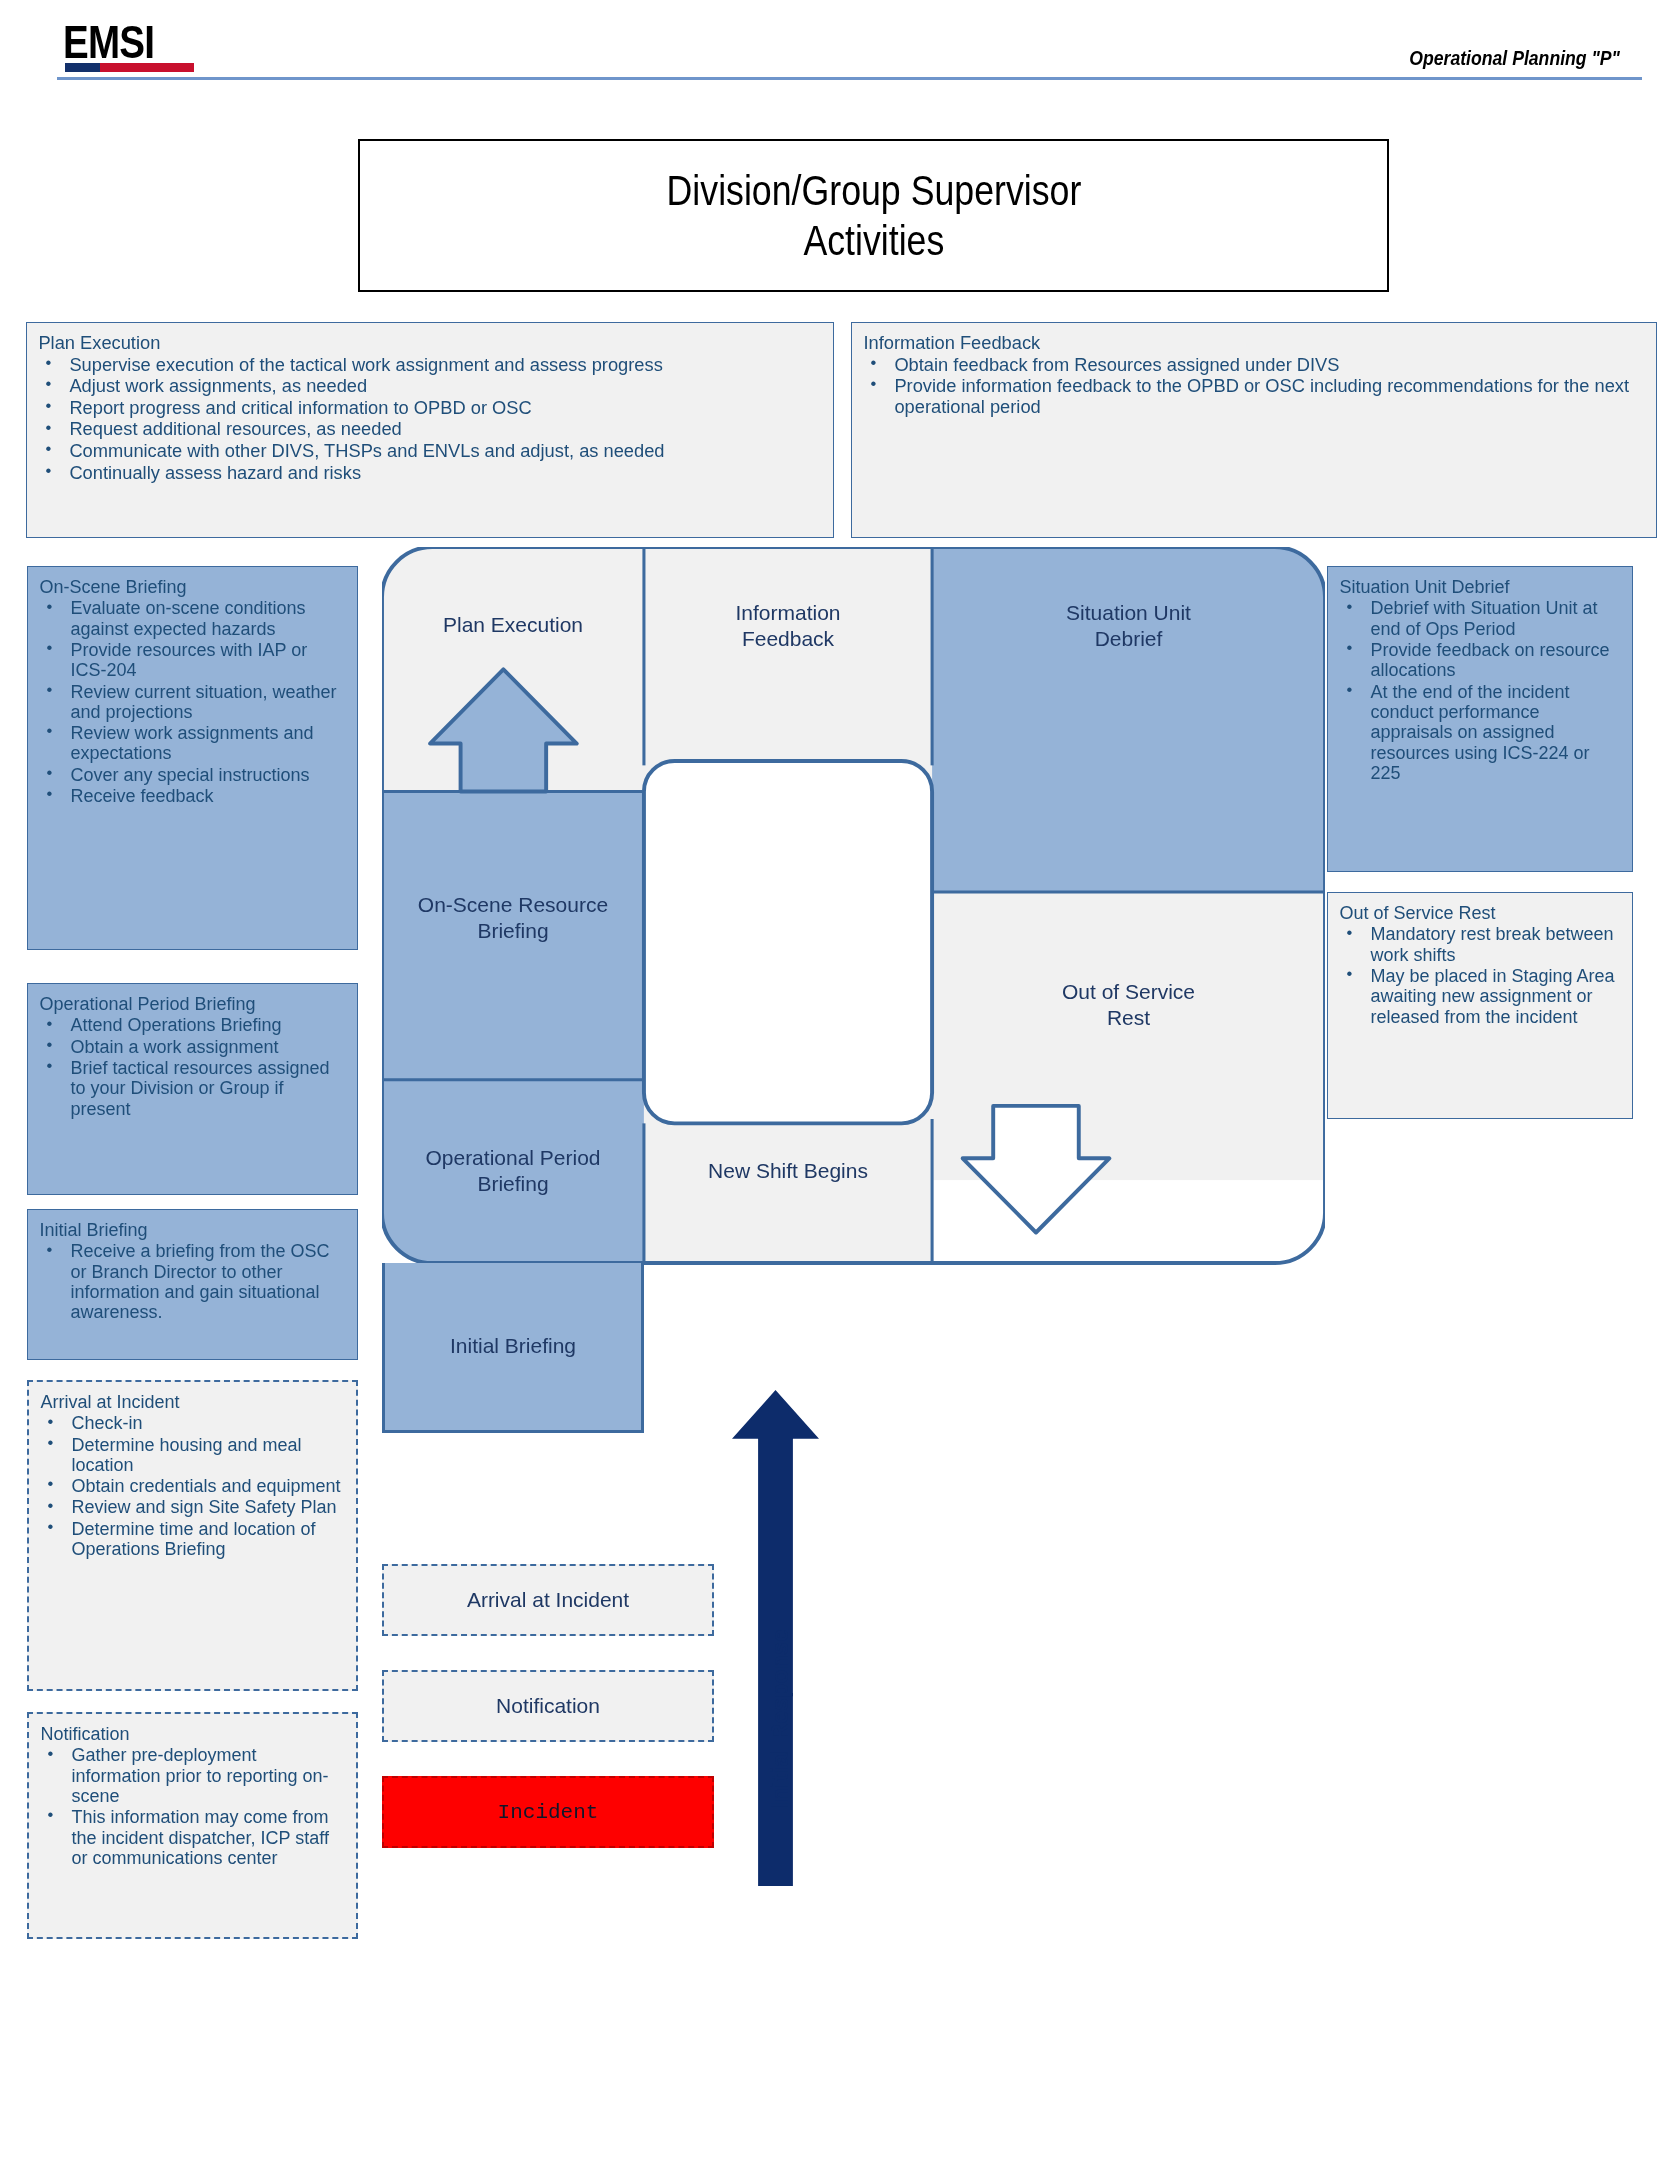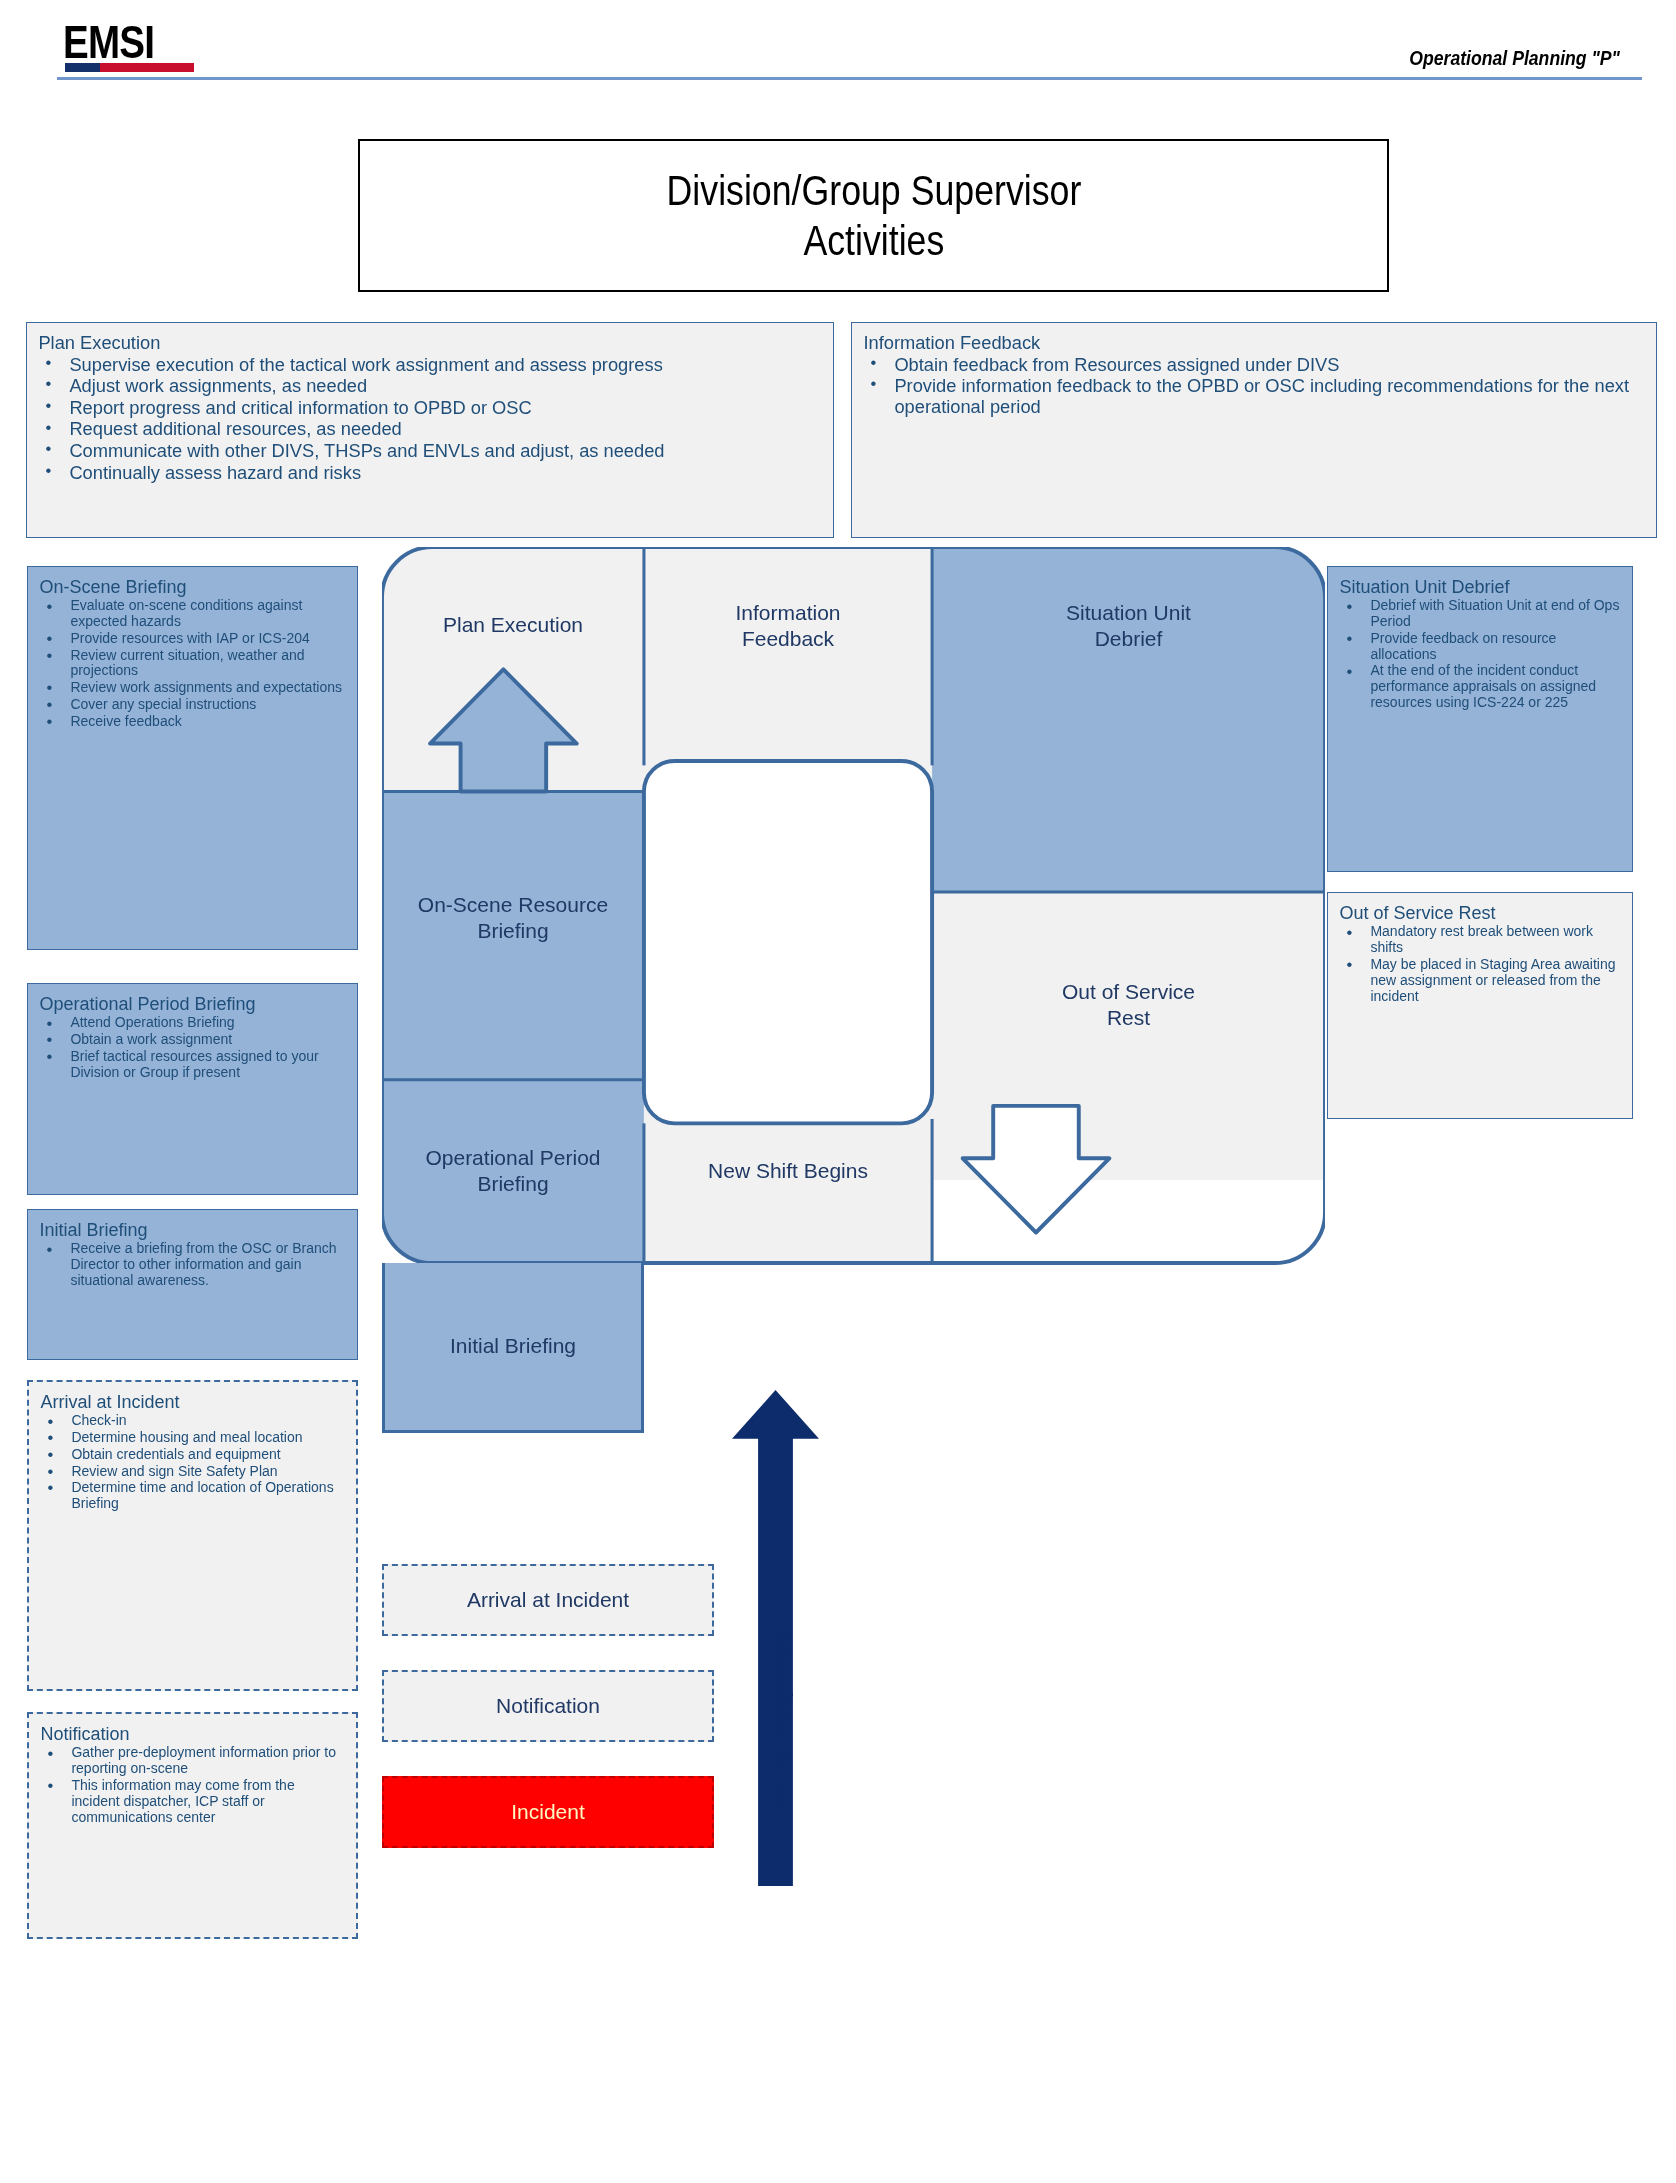--- a/index.html
+++ b/index.html
@@ -63,21 +63,21 @@
     color: #1f4e79;
   }
   .panel.shaded { background: #95b3d7; }
   .panel.dashed { border-style: dashed; border-width: 2.2px; }
   .panel .p-head {
     font-size: 18px; line-height: 1.12; margin-bottom: 1.7px;
     white-space: nowrap;
   }
   .panel ul { list-style: none; }
   .panel li {
-    font-size: 14px; line-height: 1.13;
+    font-size: 18px; line-height: 1.13;
     padding-left: 31px; position: relative; margin-bottom: 0.9px;
   }
   .panel li::before {
     content: "\2022"; position: absolute; left: 7px; top: -0.9px;
     font-size: 16.6px;
   }
 
   
   .panel.toprow .p-head, .panel.toprow li { font-size: 18.3px; }
 
@@ -99,21 +99,21 @@
 
   
   .stack-box {
     position: absolute;
     display: flex; align-items: center; justify-content: center;
     font-size: 21px; color: #1f3864;
     border: 2.2px dashed #3d6a9e;
     background: #f1f1f1;
   }
   .stack-box.incident {
-    background: #fe0000; border-color: #c00000; color: #fef9c3;
+    background: #fe0000; border-color: #c00000; color: #0f172a; font-family: Liberation Mono, monospace;
   }
 
   
   #ir-arrow { position: absolute; left: 732px; top: 1389px; }
   #ir-label {
     position: absolute; left: 767px; top: 1629px;
     font-size: 23px; font-weight: bold; color: #0d2c6b;
     writing-mode: vertical-rl; transform: rotate(180deg);
     transform-origin: center;
     letter-spacing: 0.2px;

